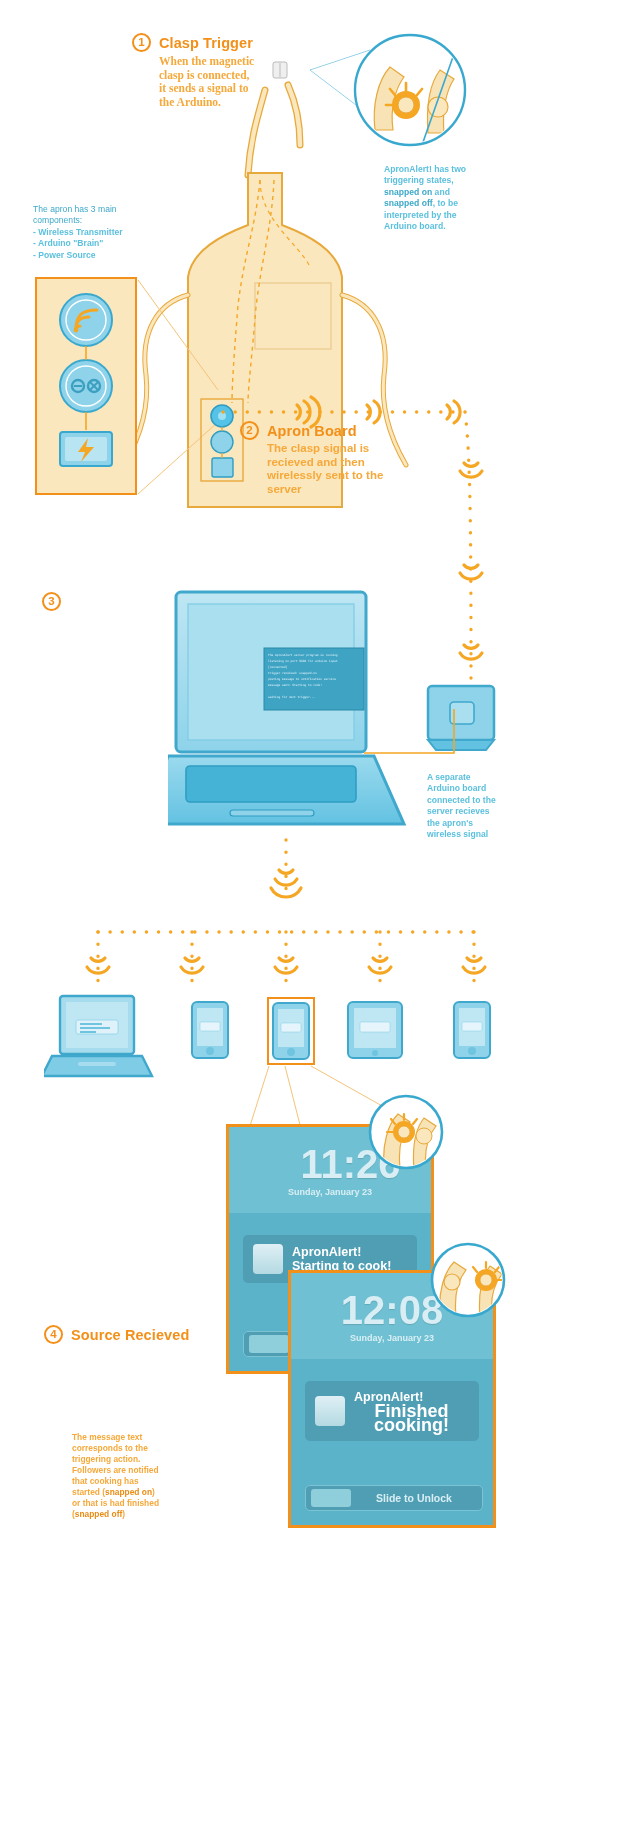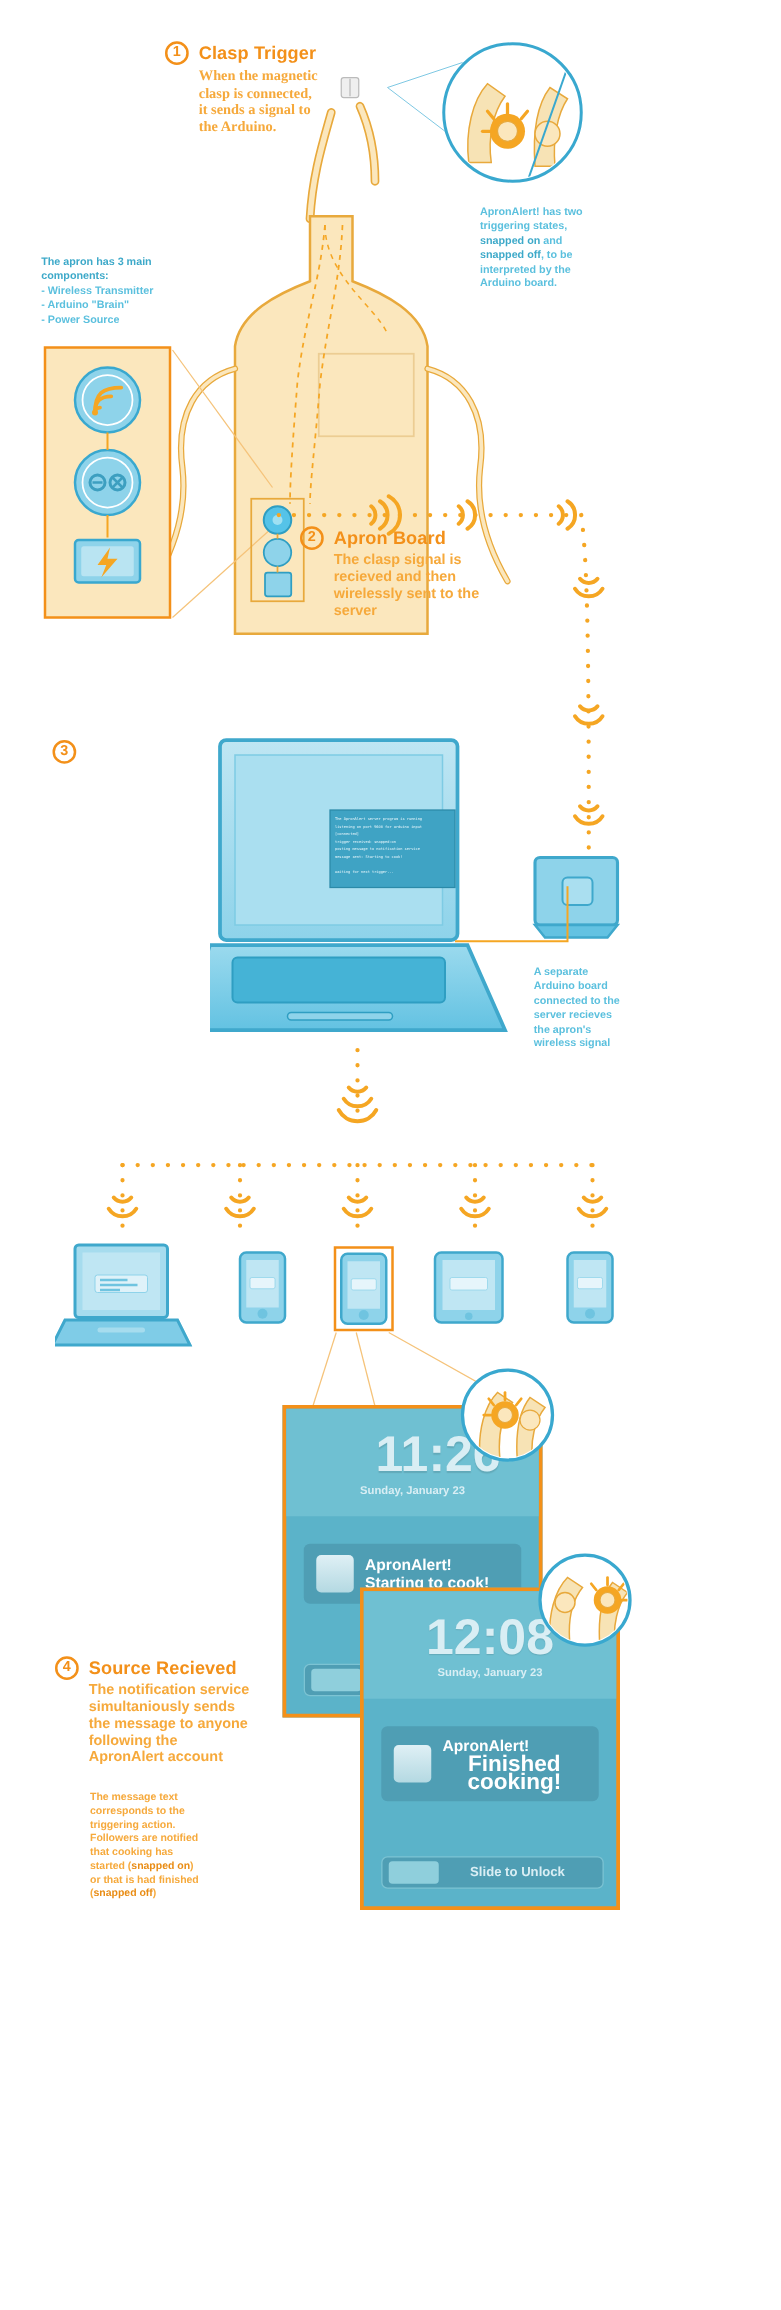--- a/index.html
+++ b/index.html
@@ -11,21 +11,21 @@
   }
   .abs { position: absolute; }
 
   
   .step-title { color: #f39019; font-size: 14.5px; font-weight: bold; letter-spacing: .1px; }
   .step-body  { color: #f6a93b; font-size: 11.5px; font-weight: bold; line-height: 13.6px; }
   .note-blue  { color: #5bc0de; font-size: 8.6px; font-weight: bold; line-height: 11.4px; }
   .note-blue b{ color: #3da9c9; }
   .note-orange{ color: #f6a93b; font-size: 8.4px; font-weight: bold; line-height: 11px; }
   .note-orange b{ color: #e98c14; }
-  .blue-head  { color: #3da9c9; font-size: 8.6px; font-weight: bold; line-height: 11.4px; }
+  .blue-head  { color: #3da9c9; font-size: 8.6px; font-weight: normal; line-height: 11.4px; }
   .blue-item  { color: #5bc0de; font-size: 8.6px; font-weight: bold; line-height: 11.4px; }
 
   .num-badge {
     width: 19px; height: 19px; border-radius: 50%;
     border: 2px solid #f39019; color: #f39019;
     font-size: 11.5px; font-weight: bold;
     display: flex; align-items: center; justify-content: center;
     line-height: 1;
   }
 </style>
@@ -307,21 +307,20 @@
   <line x1="44" y1="4" x2="4" y2="130" stroke="#f5c37a" stroke-width="1"></line>
   <line x1="60" y1="4" x2="90" y2="122" stroke="#f5c37a" stroke-width="1"></line>
   <line x1="86" y1="4" x2="200" y2="68" stroke="#f5c37a" stroke-width="1"></line>
 </svg>
 
 <div class="abs" style="left:44px; top:1325px; width:180px;">
   <div style="display:flex; align-items:flex-start; gap:8px;">
     <div class="num-badge">4</div>
     <div style="padding-top:2px;">
       <div class="step-title">Source Recieved</div>
-      <div class="step-body" style="width:130px; margin-top:3px;">The notification service simultaniously sends the message to anyone following the ApronAlert account</div>
     </div>
   </div>
 </div>
 
 <div class="abs note-orange" style="left:72px; top:1432px; width:120px;">
   <span>The message text</span><br>
   <span>corresponds to the</span><br>
   <span>triggering action.</span><br>
   <span>Followers are notified</span><br>
   <span>that cooking has</span><br>

